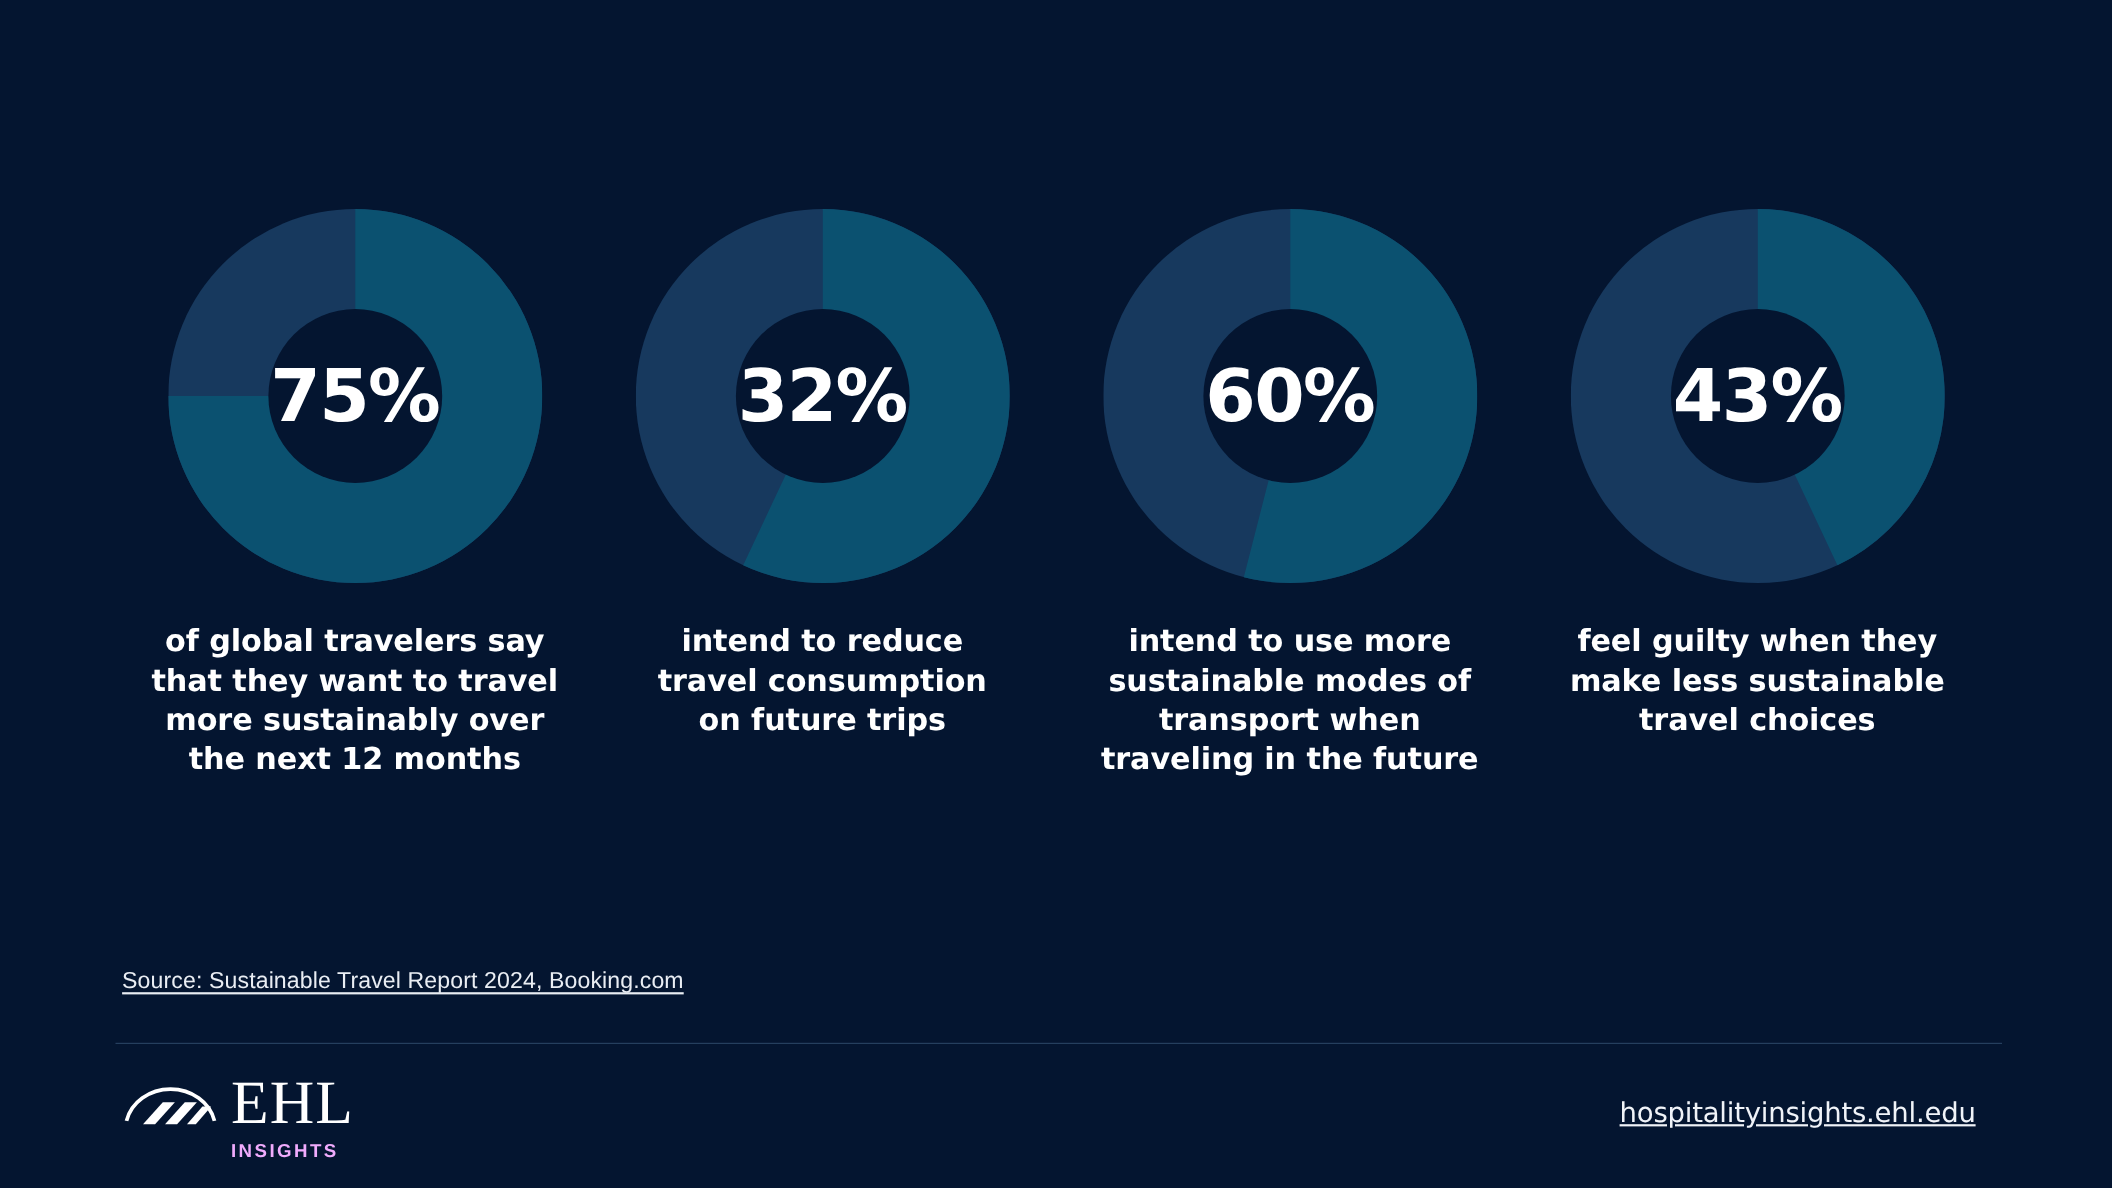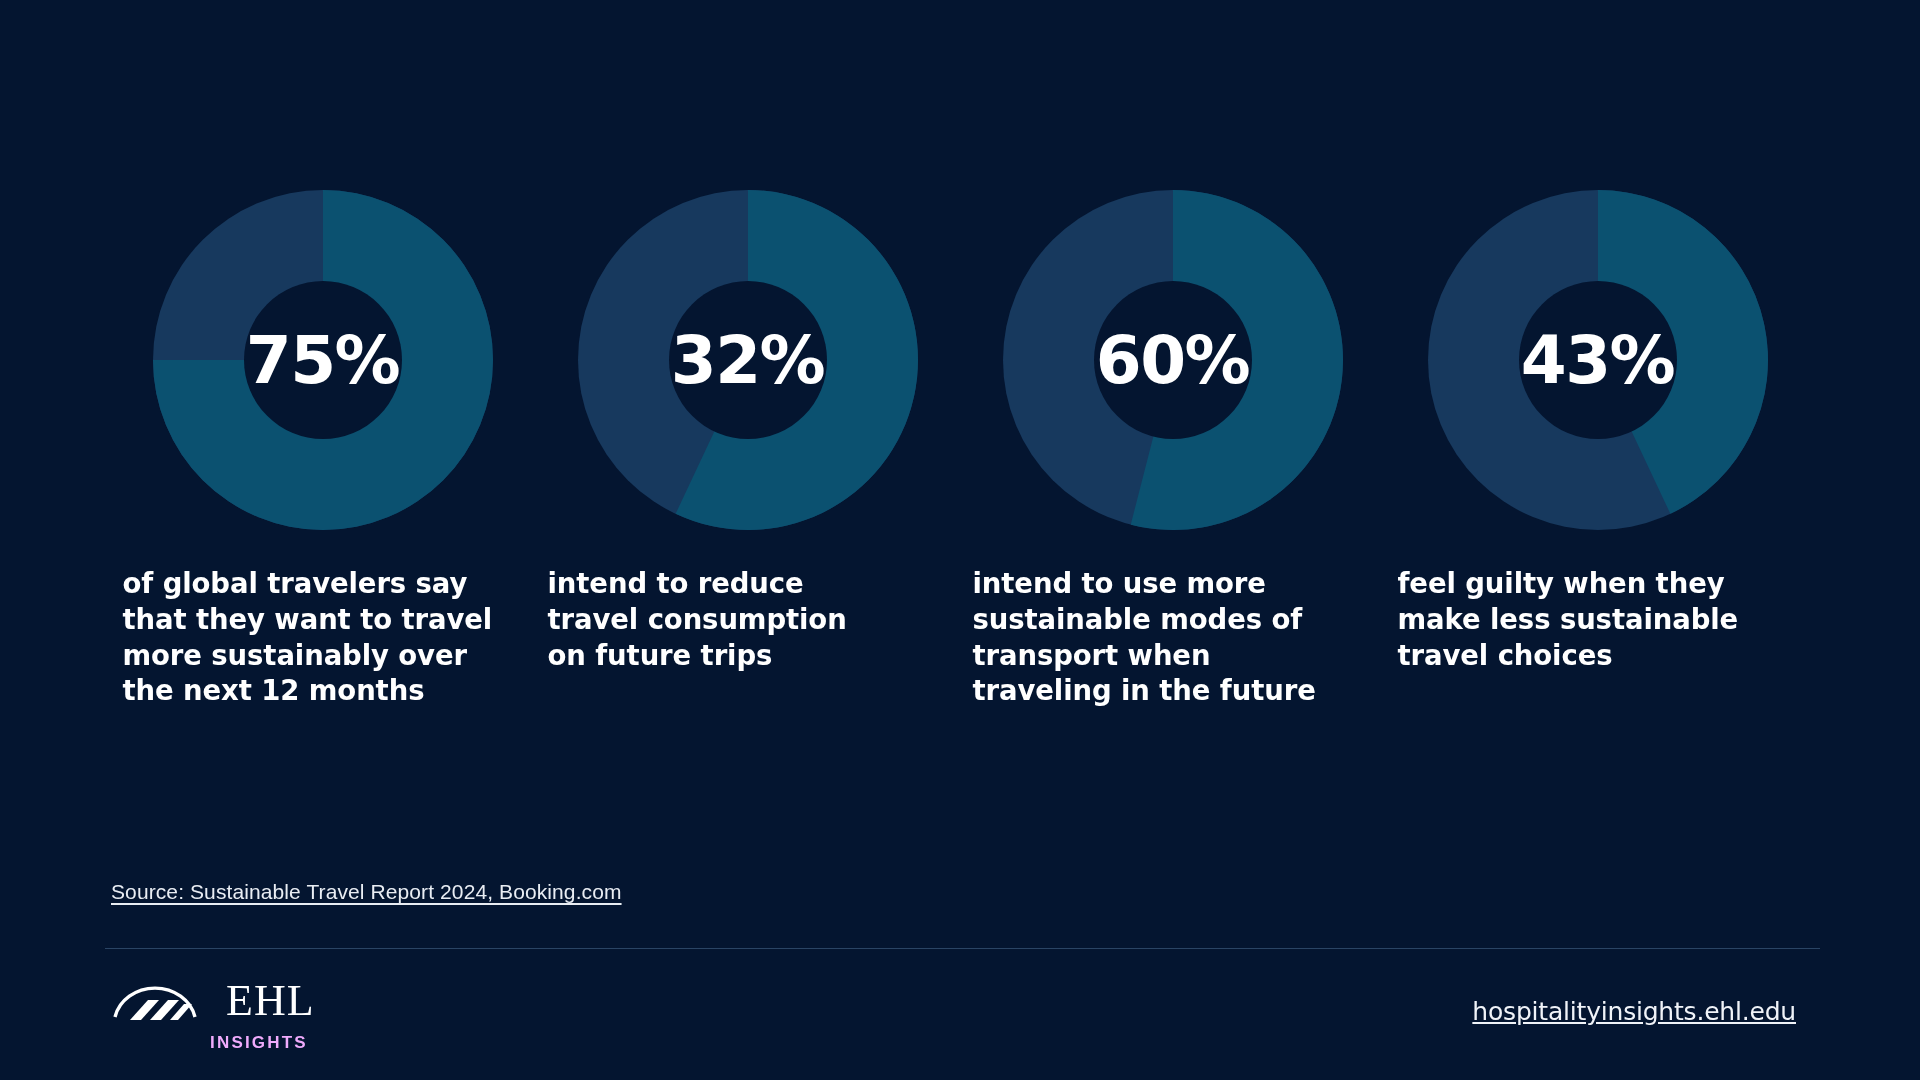--- a/index.html
+++ b/index.html
@@ -64,21 +64,21 @@
     color: #ffffff;
     font-size: 66px;
     font-weight: bold;
     letter-spacing: -1.5px;
     font-family: "DejaVu Sans", sans-serif;
   }
 
   .stat-caption {
     margin-top: 36px;
     width: 400px;
-    text-align: left;
+    text-align: center;
     color: #ffffff;
     font-size: 27.5px;
     font-weight: bold;
     line-height: 1.30;
     letter-spacing: -0.1px;
     font-family: "DejaVu Sans", sans-serif;
   }
   .stat-caption .cap-line { display: block; }
 
   
@@ -121,24 +121,23 @@
   }
   .logo-top {
     display: flex;
     align-items: center;
     gap: 12px;
   }
   .logo-mark { width: 86px; height: 52px; display: block; }
   .logo-word {
     color: #ffffff;
     font-family: "Liberation Serif", serif;
-    font-size: 44px;
+    font-size: 56px;
     line-height: 1;
     letter-spacing: 1px;
-    margin-left: 16px;
   }
   .logo-sub {
     margin-top: 6px;
     margin-left: 98px;
     color: #f0abfc;
     font-family: "Liberation Sans", sans-serif;
     font-size: 17px;
     font-weight: bold;
     letter-spacing: 2.2px;
   }

